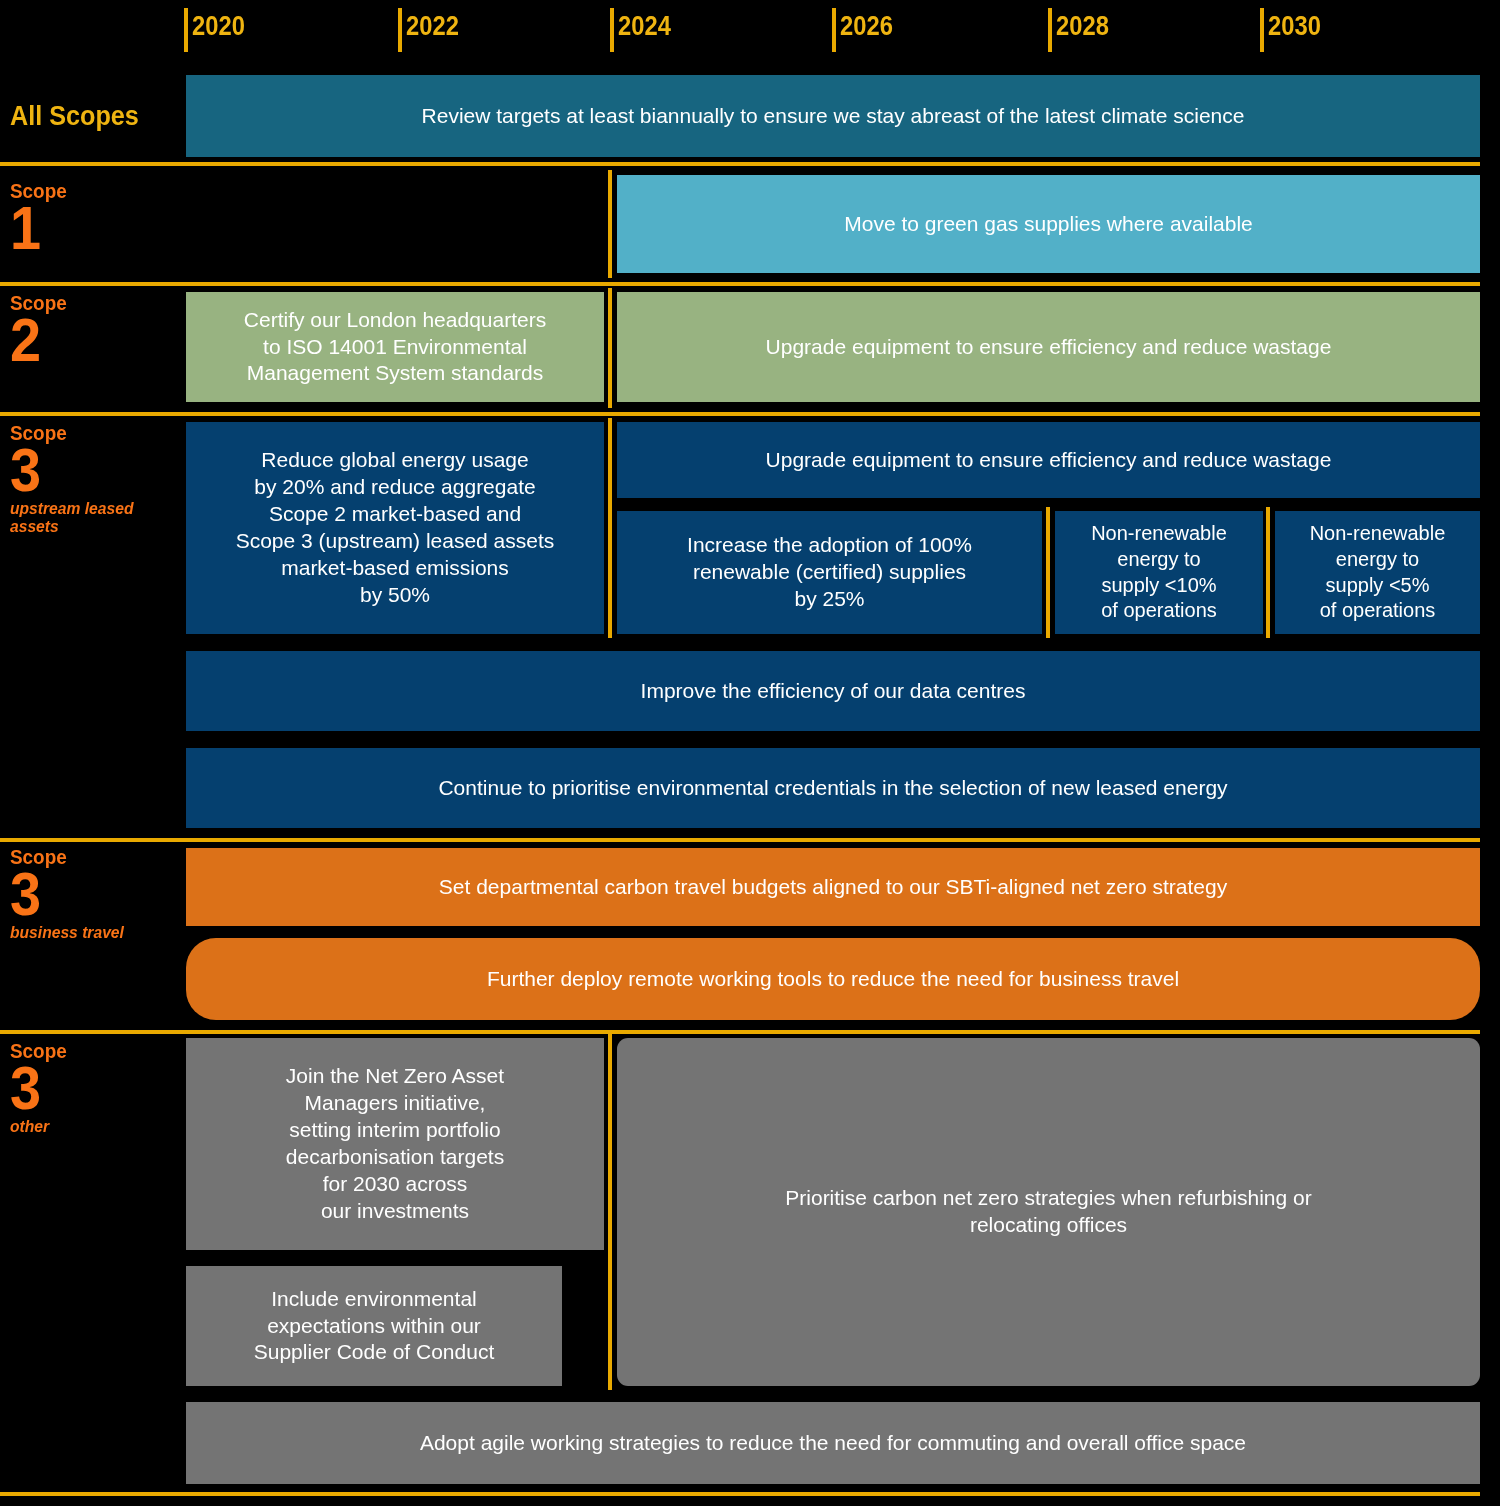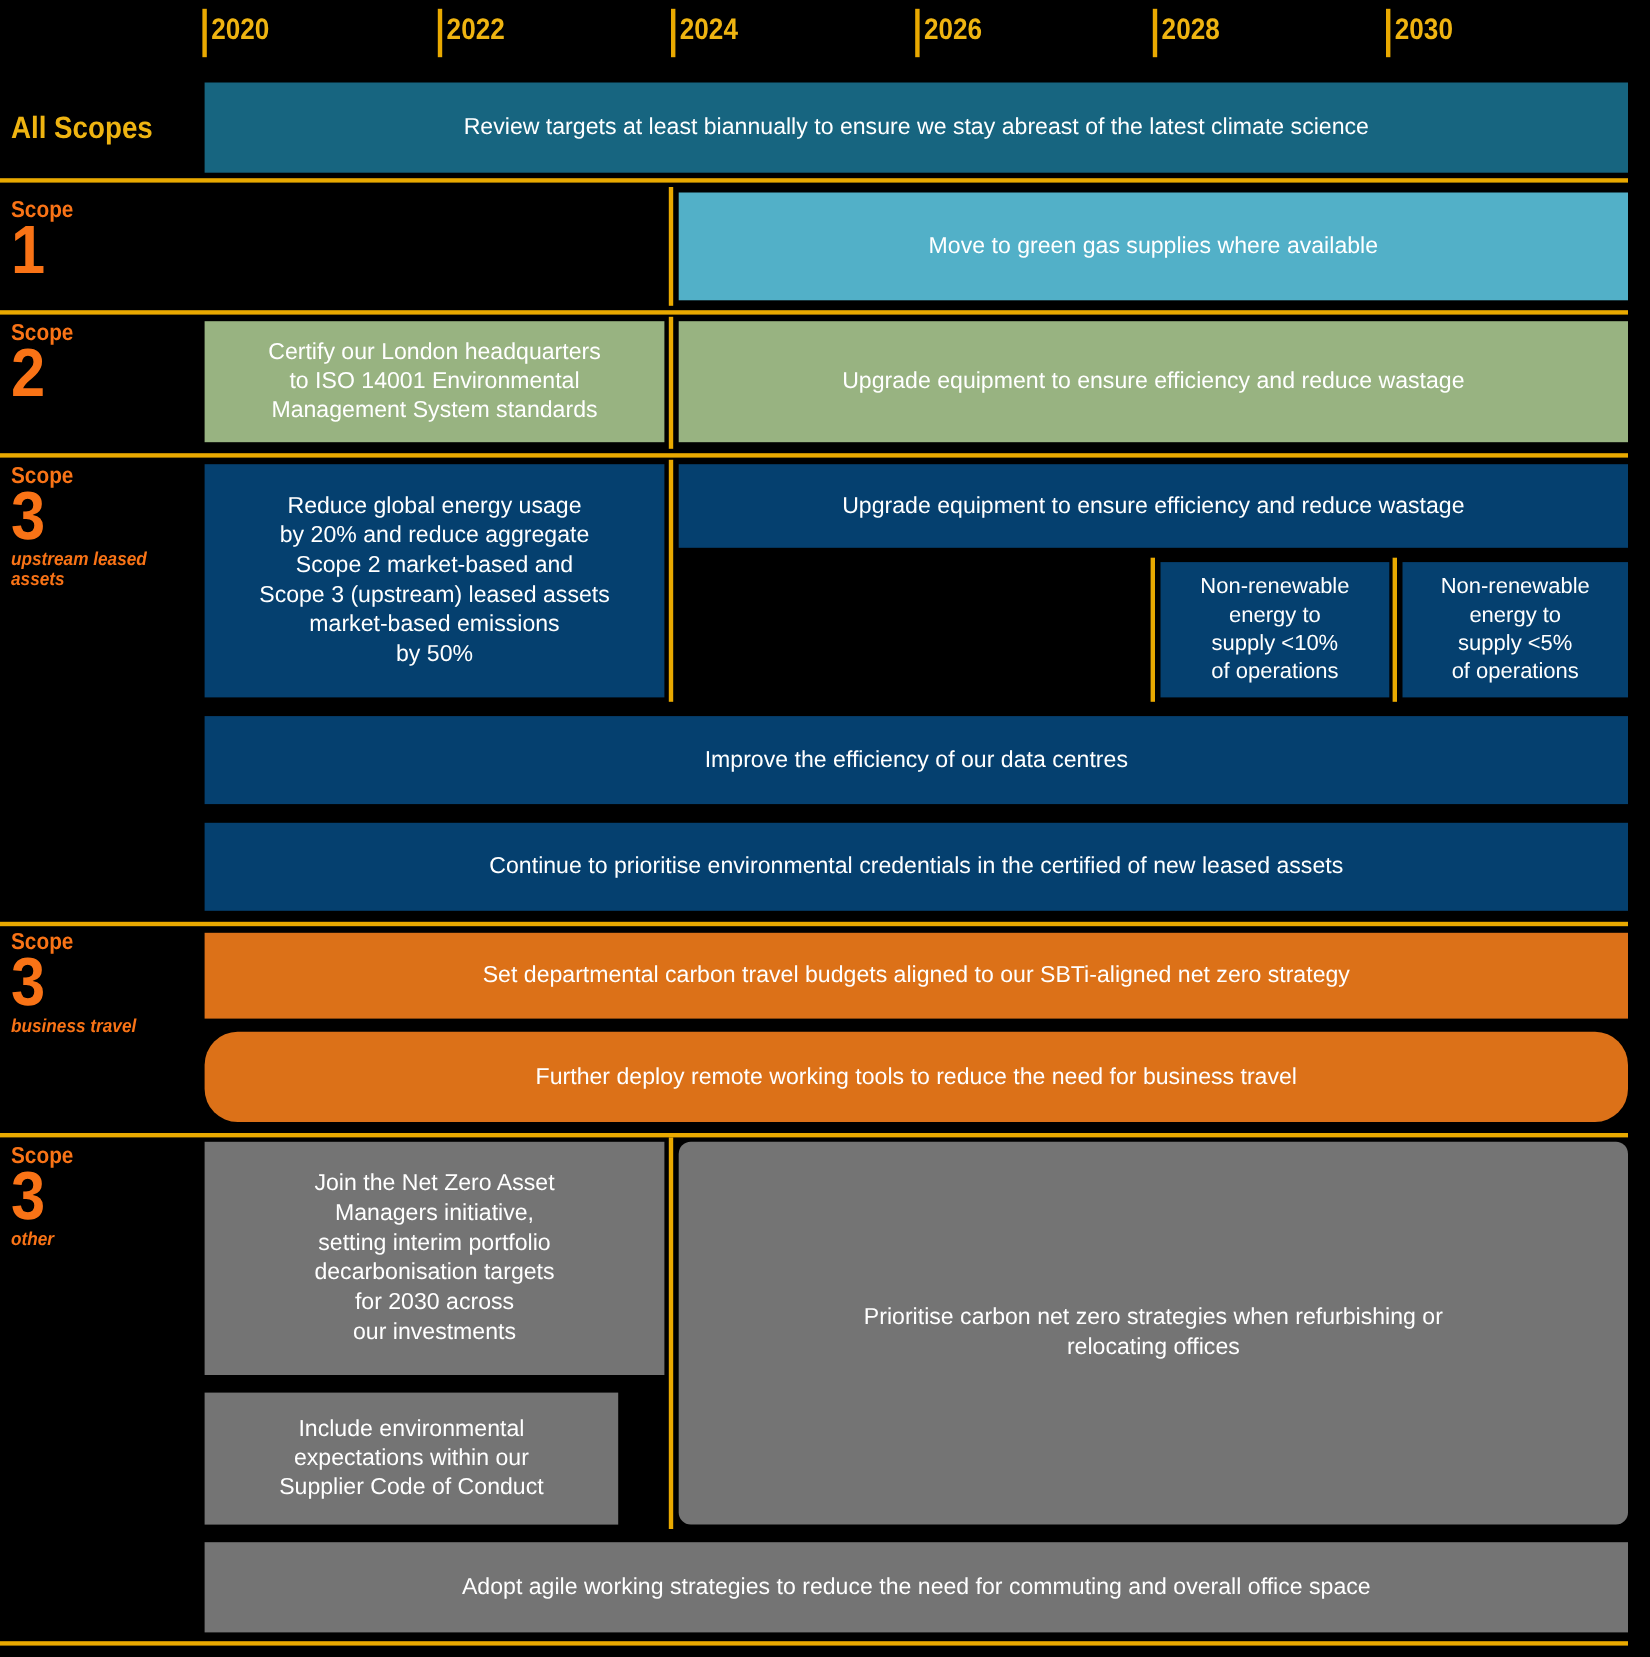--- a/index.html
+++ b/index.html
@@ -195,20 +195,25 @@
     <span class="bar-text">Reduce global energy usage
 by 20% and reduce aggregate
 Scope 2 market-based and
 Scope 3 (upstream) leased assets
 market-based emissions
 by 50%</span>
   </div>
   <div class="bar navy" style="left:617px; top:422px; width:863px; height:76px;">
     <span class="bar-text">Upgrade equipment to ensure efficiency and reduce wastage</span>
   </div>
+  <div class="bar navy" style="left:617px; top:511px; width:425px; height:123px;">
+    <span class="bar-text">Increase the adoption of 100%
+renewable (certified) supplies
+by 25%</span>
+  </div>
   <div class="bar navy" style="left:1055px; top:511px; width:208px; height:123px; font-size:20px;">
     <span class="bar-text">Non-renewable
 energy to
 supply &lt;10%
 of operations</span>
   </div>
   <div class="bar navy" style="left:1275px; top:511px; width:205px; height:123px; font-size:20px;">
     <span class="bar-text">Non-renewable
 energy to
 supply &lt;5%
@@ -216,21 +221,21 @@
   </div>
 
   <div class="vsep" style="left:608px; top:418px; height:220px;"></div>
   <div class="vsep" style="left:1046px; top:507px; height:131px;"></div>
   <div class="vsep" style="left:1266px; top:507px; height:131px;"></div>
 
   <div class="bar navy" style="left:186px; top:651px; width:1294px; height:80px;">
     <span class="bar-text">Improve the efficiency of our data centres</span>
   </div>
   <div class="bar navy" style="left:186px; top:748px; width:1294px; height:80px;">
-    <span class="bar-text">Continue to prioritise environmental credentials in the certified of new leased assets</span>
+    <span class="bar-text">Continue to prioritise environmental credentials in the selection of new leased energy</span>
   </div>
 
   <div class="hsep" style="top:838px; width:1480px;"></div>
 
   <div class="scope-label" style="top:846px;">
     <div class="scope-word">Scope</div>
     <div class="scope-num">3</div>
     <div class="scope-sub">business travel</div>
   </div>
 

